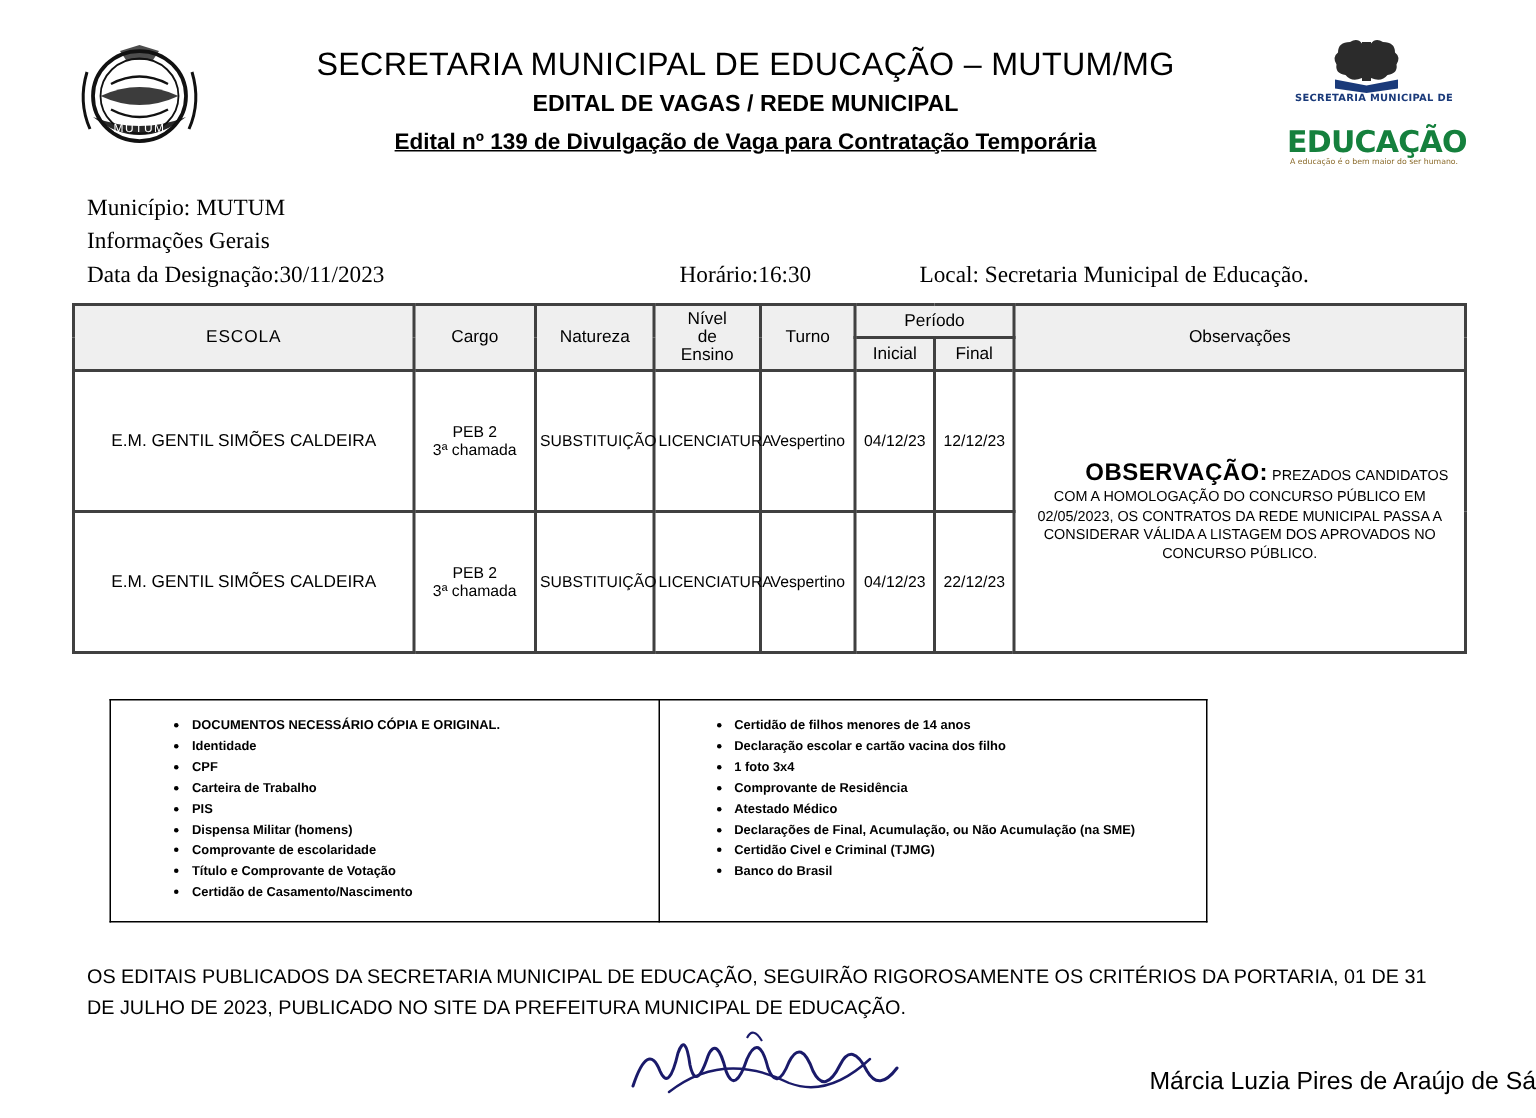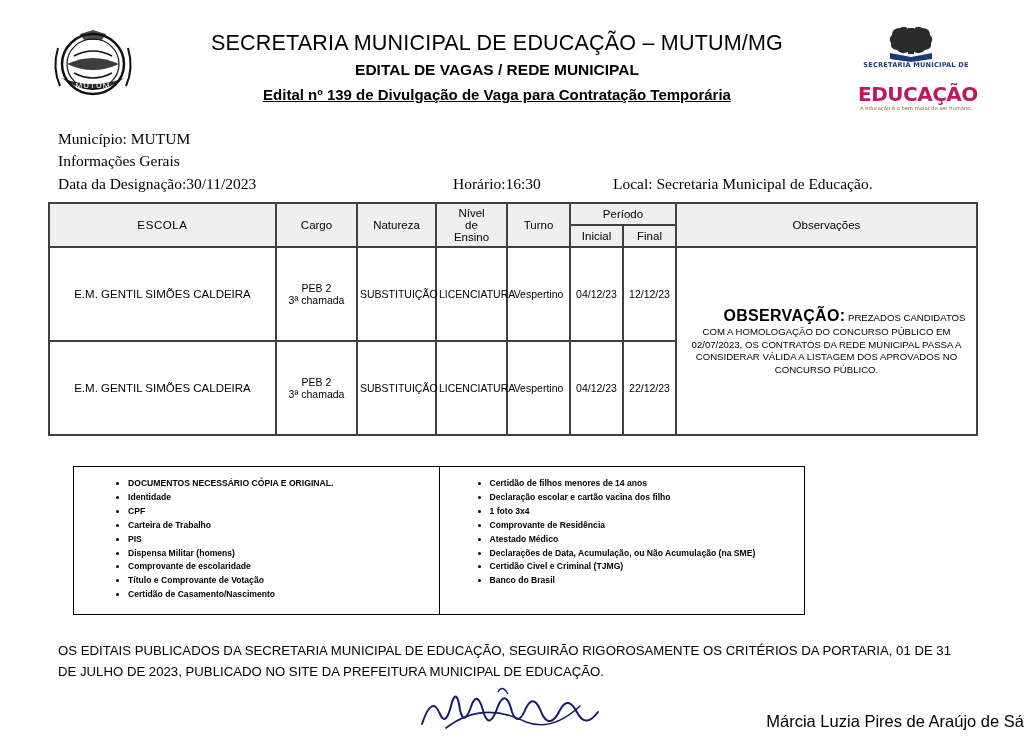--- a/index.html
+++ b/index.html
@@ -68,21 +68,21 @@
     font-family: "DejaVu Sans", sans-serif;
   }
   .logo-brain {
     width: 116px;
     height: 40px;
     position: relative;
   }
   .logo-word {
     font-size: 20px;
     font-weight: bold;
-    color: #be185d;
+    color: #15803d;
     letter-spacing: -0.5px;
     line-height: 1;
     margin-top: 15px;
   }
   .logo-line1 {
     font-size: 6.6px;
     font-weight: bold;
     color: #1a3a7a;
     letter-spacing: .2px;
     line-height: 1.1;
@@ -293,21 +293,21 @@
           <span>PEB 2</span><br>
           <span class="cargo-line2">3ª chamada</span>
         </td>
         <td class="cell">SUBSTITUIÇÃO</td>
         <td class="cell">LICENCIATURA</td>
         <td class="cell">Vespertino</td>
         <td class="cell">04/12/23</td>
         <td class="cell">12/12/23</td>
         <td class="cell obs" rowspan="2">
           <span class="obs-label">OBSERVAÇÃO:</span>
-          <span class="obs-text">PREZADOS CANDIDATOS COM A HOMOLOGAÇÃO DO CONCURSO PÚBLICO EM 02/07/2023, OS CONTRATOS DA REDE MUNICIPAL PASSA A CONSIDERAR VÁLIDA A LISTAGEM DOS APROVADOS NO CONCURSO PÚBLICO.</span>
+          <span class="obs-text">PREZADOS CANDIDATOS COM A HOMOLOGAÇÃO DO CONCURSO PÚBLICO EM 02/05/2023, OS CONTRATOS DA REDE MUNICIPAL PASSA A CONSIDERAR VÁLIDA A LISTAGEM DOS APROVADOS NO CONCURSO PÚBLICO.</span>
         </td>
       </tr>
       <tr>
         <td class="cell escola">E.M. GENTIL SIMÕES CALDEIRA</td>
         <td class="cell">
           <span>PEB 2</span><br>
           <span class="cargo-line2">3ª chamada</span>
         </td>
         <td class="cell">SUBSTITUIÇÃO</td>
         <td class="cell">LICENCIATURA</td>
@@ -334,21 +334,21 @@
           <li>Certidão de Casamento/Nascimento</li>
         </ul>
       </td>
       <td style="width:50%">
         <ul class="doclist right">
           <li>Certidão de filhos menores de 14 anos</li>
           <li>Declaração escolar e cartão vacina dos filho</li>
           <li>1 foto 3x4</li>
           <li>Comprovante de Residência</li>
           <li>Atestado Médico</li>
-          <li>Declarações de Data, Acumulação, ou Não Acumulação (na SME)</li>
+          <li>Declarações de Final, Acumulação, ou Não Acumulação (na SME)</li>
           <li>Certidão Civel e Criminal (TJMG)</li>
           <li>Banco do Brasil</li>
         </ul>
       </td>
     </tr>
   </tbody>
     </table>
 
   <div class="footer-text">OS EDITAIS PUBLICADOS DA SECRETARIA MUNICIPAL DE EDUCAÇÃO, SEGUIRÃO RIGOROSAMENTE OS CRITÉRIOS DA PORTARIA, 01 DE 31 DE JULHO DE 2023, PUBLICADO NO SITE DA PREFEITURA MUNICIPAL DE EDUCAÇÃO.</div>
 

